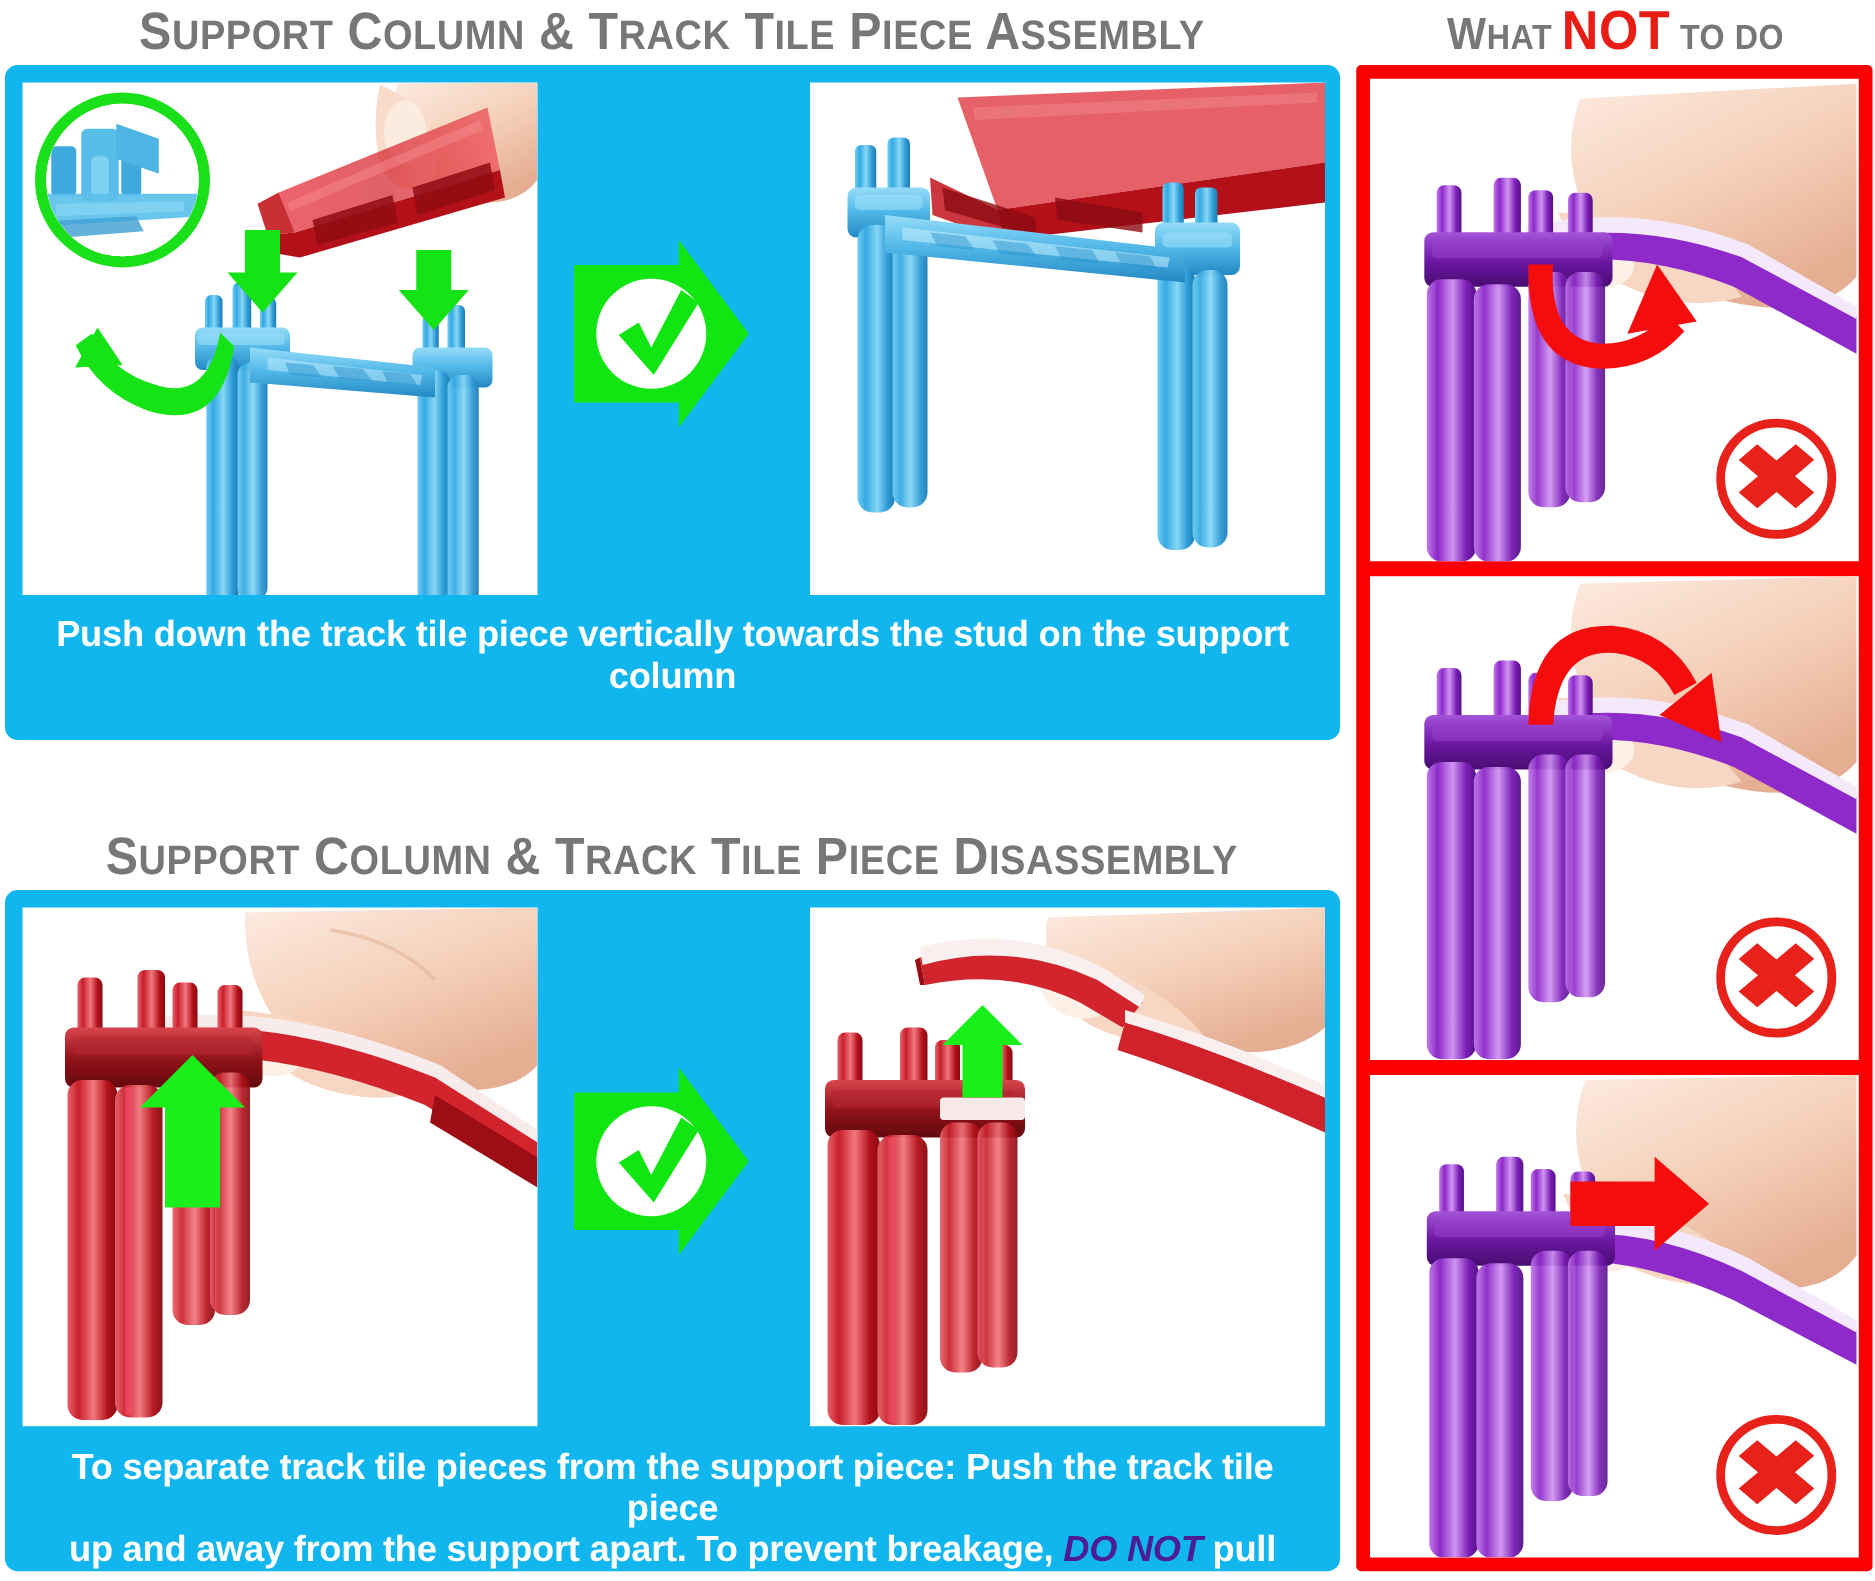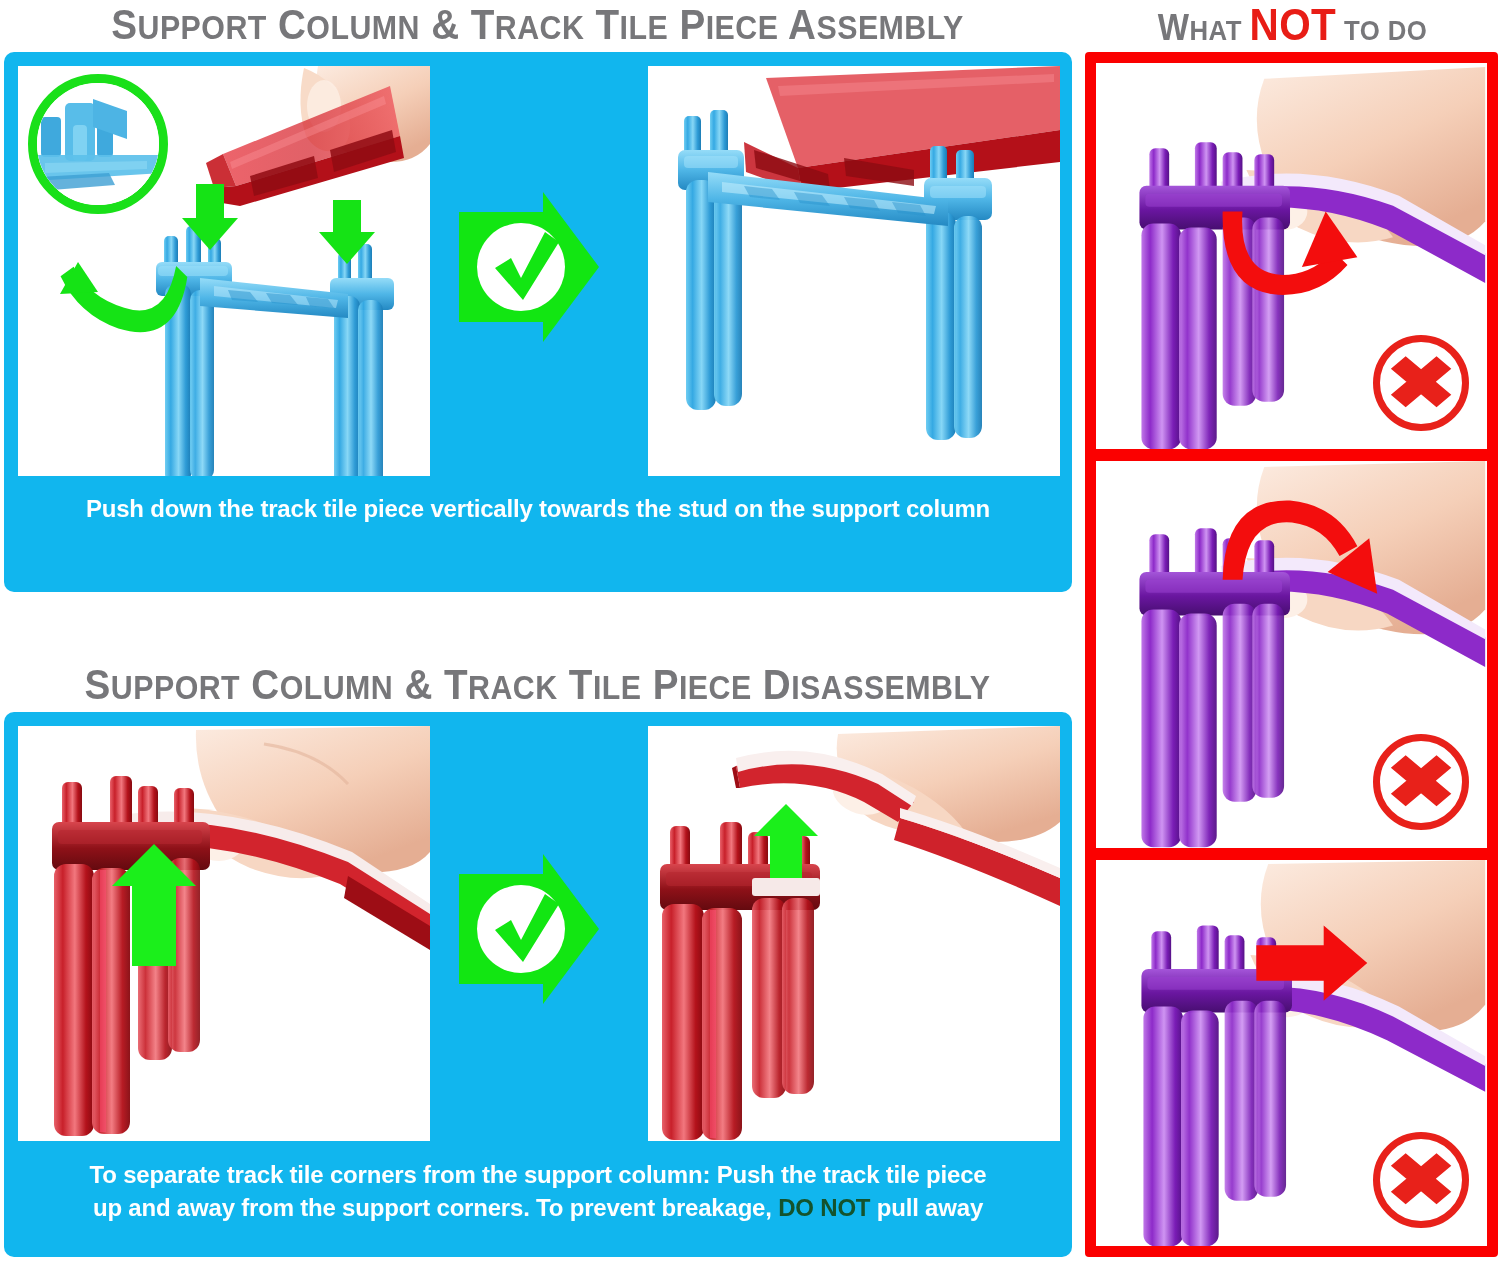--- a/index.html
+++ b/index.html
@@ -60,28 +60,28 @@
   #photo-a2 { left: 644px; top: 14px; width: 412px; height: 410px; }
   #photo-d1 { left: 14px; top: 14px;  width: 412px; height: 415px; }
   #photo-d2 { left: 644px; top: 14px; width: 412px; height: 415px; }
 
   
   .caption {
     position: absolute;
     left: 16px; right: 16px;
     color: #ffffff;
     font-weight: bold;
-    font-size: 24px;
+    font-size: 29px;
     line-height: 33px;
     text-align: center;
     letter-spacing: -0.2px;
   }
   #caption-assembly    { top: 440px; }
   #caption-disassembly { top: 446px; }
-  .caption .danger { color: #14532d; }
+  .caption .danger { color: #4c1d95; font-style: italic; }
 
   
   #notdo-column {
     position: absolute;
     left: 1085px; top: 52px;
     width: 413px; height: 1205px;
     background: #fb0000;
     border-radius: 4px;
     padding: 11px;
     display: flex;
@@ -397,22 +397,22 @@
           <rect x="62" y="184" width="6" height="228" fill="#ff4f75" opacity="0.55"></rect>
         </g>
 
         <g>
           <path d="M138 78 L170 110 L154 110 L154 152 L122 152 L122 110 L106 110 Z" fill="#1bef1b"></path>
         </g>
       </svg>
     </div>
 
     <div class="caption" id="caption-disassembly">
-      <div>To separate track tile corners from the support column: Push the track tile piece</div>
-      <div><span>up and away from the support corners. To prevent breakage, </span><span class="danger">DO NOT</span><span> pull away</span></div>
+      <div>To separate track tile pieces from the support piece: Push the track tile piece</div>
+      <div><span>up and away from the support apart. To prevent breakage, </span><span class="danger">DO NOT</span><span> pull away</span></div>
     </div>
   </div>
 
   <div id="notdo-column">
 
     <div class="notdo-photo">
       <svg width="391" height="390" viewBox="0 0 391 390" style="position:absolute;left:0;top:0;width:100%;height:100%">
         <defs>
           <linearGradient id="purpTube" x1="0" y1="0" x2="1" y2="0">
             <stop offset="0%" stop-color="#c078e8"></stop>

